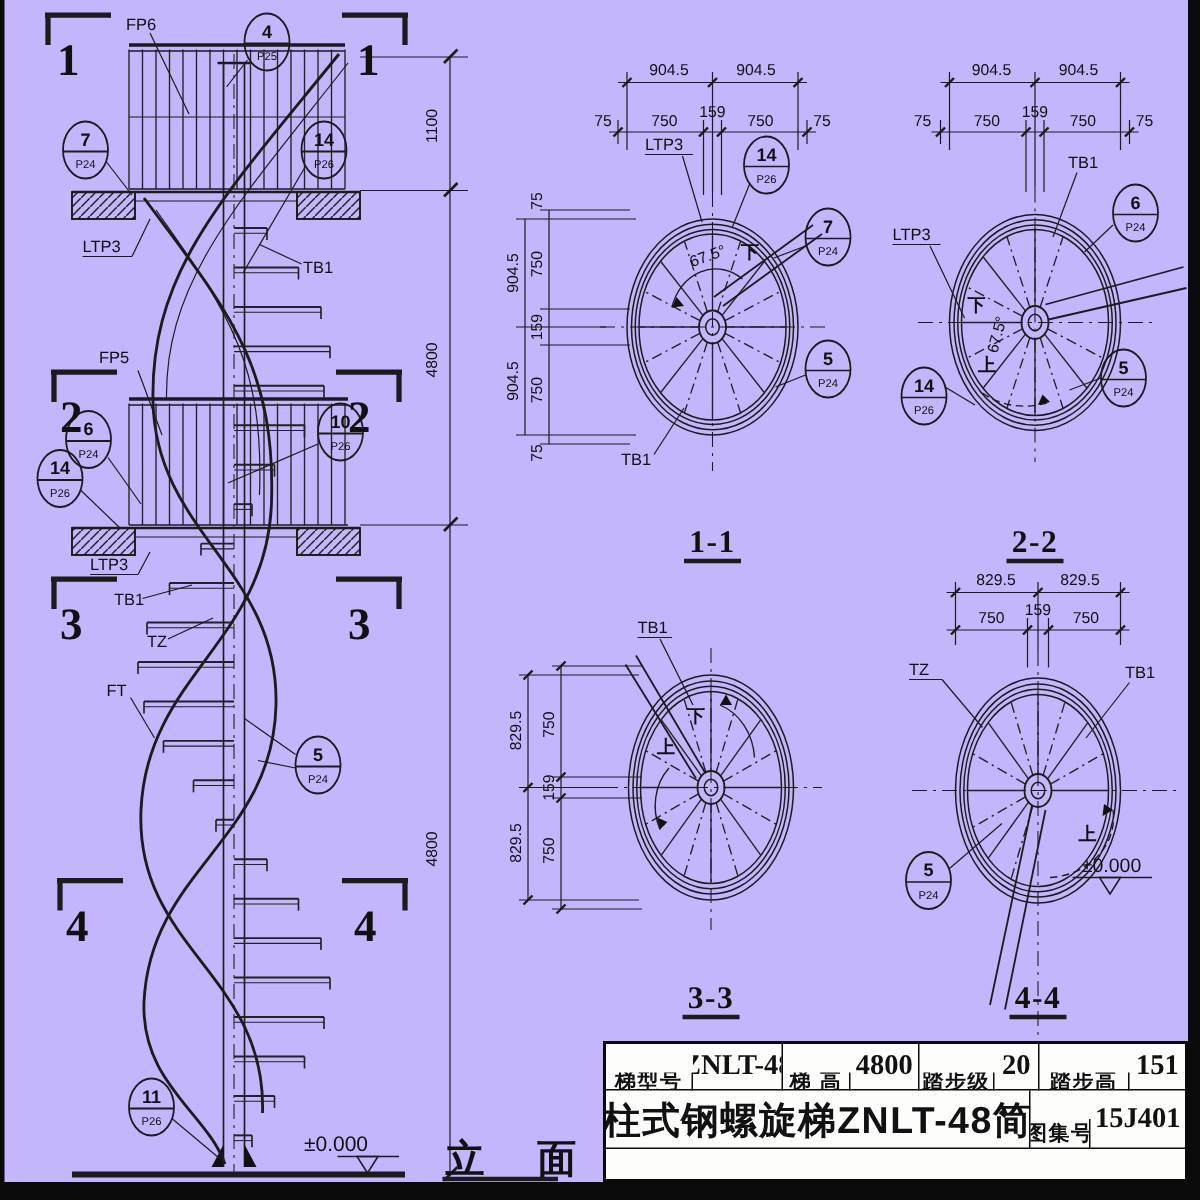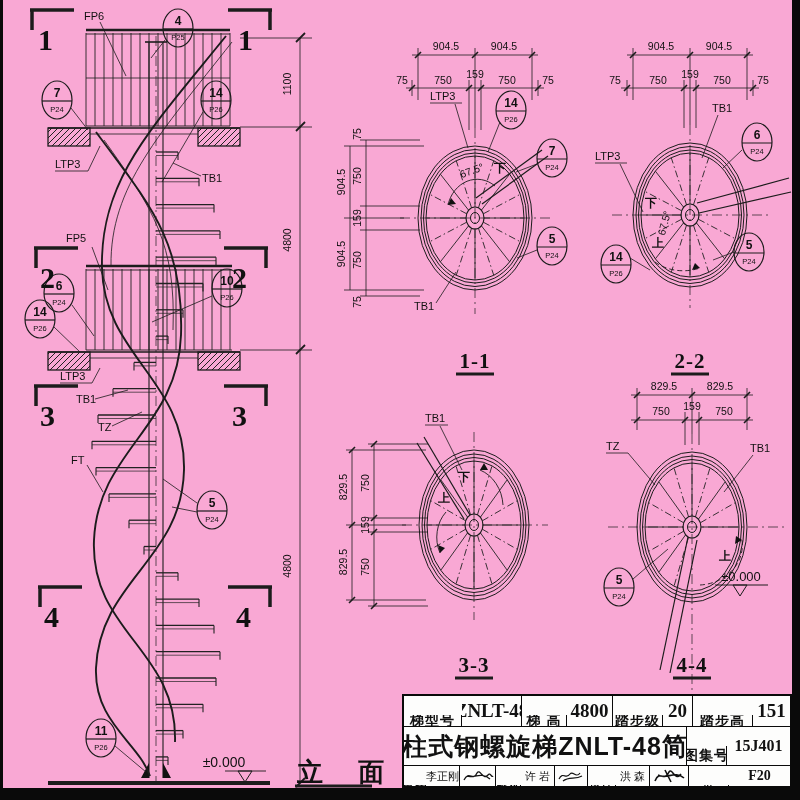--- a/index.html
+++ b/index.html
@@ -1,35 +1,35 @@
 <!DOCTYPE html>
 <html><head>
 <meta charset="utf-8">
 <style>
   html,body{margin:0;padding:0;background:#e8e8e8;}
-  #sheet{position:relative;width:800px;height:800px;background:#f9a8d4;overflow:hidden;
+  #sheet{position:relative;width:800px;height:800px;background:#c4b5fd;overflow:hidden;
          font-family:"Liberation Sans",sans-serif;color:#111;}
   #lineart{position:absolute;left:0;top:0;}
   .border-bar{position:absolute;background:#0a0a0a;}
   
   #titleblock{position:absolute;left:402px;top:694px;width:390px;height:94px;
       border:2px solid #0a0a0a;box-sizing:border-box;background:#fdfdfc;}
   .tb-row{display:grid;box-sizing:border-box;}
   .tb-cell{border-right:1.5px solid #0a0a0a;border-bottom:1.5px solid #0a0a0a;
       display:flex;align-items:center;justify-content:center;box-sizing:border-box;
       white-space:nowrap;overflow:hidden;}
   .tb-cell:last-child{border-right:none;}
   #tb-row1{grid-template-columns:58px 60px 45px 46px 50px 30px 60px 37px;height:31px;font-size:14px;}
   #tb-row2{grid-template-columns:283px 40px 63px;height:39px;}
   #tb-row3{grid-template-columns:22px 34px 36px 25px 34px 33px 28px 34px 39px 40px 61px;height:20px;font-size:11px;}
   #tb-row3 .tb-cell{border-bottom:none;}
   .tb-key{font-weight:bold;letter-spacing:1px;margin-top:19px;}
   .tb-val{font-family:"Liberation Serif",serif;font-weight:bold;font-size:19px;}
   #main-title{font-size:25px;font-weight:bold;letter-spacing:1px;}
-  #atlas-no{font-family:"Liberation Serif",serif;font-weight:bold;font-size:16px;}
+  #atlas-no{font-family:"Liberation Serif",serif;font-weight:bold;font-size:19px;}
   #page-no{font-family:"Liberation Serif",serif;font-weight:bold;font-size:14px;}
   .sig svg{display:block;}
   
   text{fill:#111;}
   .lbl{font-size:11px;}
   .dim{font-size:10.5px;}
   .bubn{font-size:12px;font-weight:bold;}
   .bubp{font-size:7.5px;}
   .secnum{font-size:30px;font-weight:bold;font-family:"Liberation Serif",serif;}
   .ptitle{font-size:21px;font-weight:bold;font-family:"Liberation Serif",serif;letter-spacing:1px;}
@@ -650,39 +650,14 @@
       <div class="tb-cell tb-key">踏步级</div>
       <div class="tb-cell tb-val">20</div>
       <div class="tb-cell tb-key">踏步高</div>
       <div class="tb-cell tb-val">151</div>
     </div>
     <div id="tb-row2" class="tb-row">
       <div class="tb-cell" id="main-title">中柱式钢螺旋梯ZNLT-48简图</div>
       <div class="tb-cell tb-key" style="font-size:14px;">图集号</div>
       <div class="tb-cell" id="atlas-no">15J401</div>
     </div>
-    <div id="tb-row3" class="tb-row">
-      <div class="tb-cell tb-key">审核</div>
-      <div class="tb-cell">李正刚</div>
-      <div class="tb-cell sig">
-        <svg width="34" height="18" viewBox="0 0 34 18">
-            <path d="M3,13 C8,3 12,15 16,6 C19,1 22,14 27,8 C29,5 31,11 32,9 M6,9 C12,12 20,4 29,12" stroke="#111" stroke-width="1.3" fill="none"></path>
-          </svg>
-      </div>
-      <div class="tb-cell tb-key">校对</div>
-      <div class="tb-cell">许  岩</div>
-      <div class="tb-cell sig">
-        <svg width="32" height="18" viewBox="0 0 32 18">
-            <path d="M4,12 C8,4 11,13 15,7 C18,3 21,12 25,6 M8,14 C14,9 20,13 27,9" stroke="#111" stroke-width="1.2" fill="none"></path>
-          </svg>
-      </div>
-      <div class="tb-cell tb-key">设计</div>
-      <div class="tb-cell">洪  森</div>
-      <div class="tb-cell sig">
-        <svg width="37" height="18" viewBox="0 0 37 18">
-            <path d="M4,14 C9,2 13,16 18,5 C21,0 24,15 30,7 M7,8 C15,13 24,3 33,11 M14,3 L20,15" stroke="#111" stroke-width="1.6" fill="none"></path>
-          </svg>
-      </div>
-      <div class="tb-cell tb-key">页</div>
-      <div class="tb-cell" id="page-no">F20</div>
-    </div>
   </div>
 </div>
 
 </body></html>

